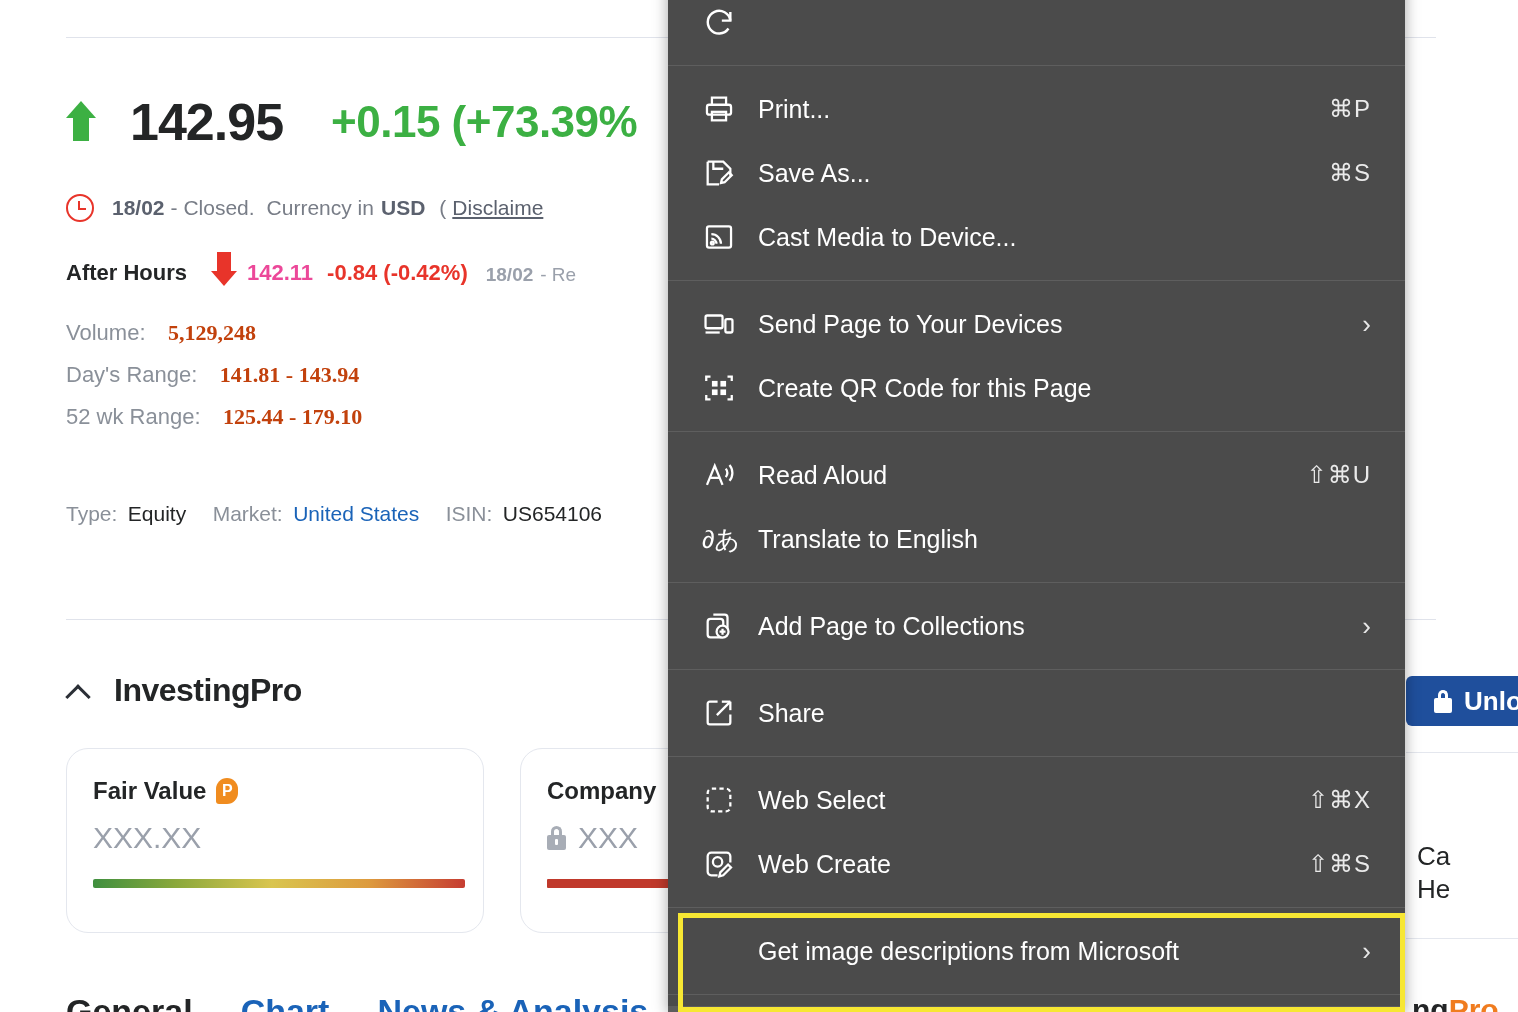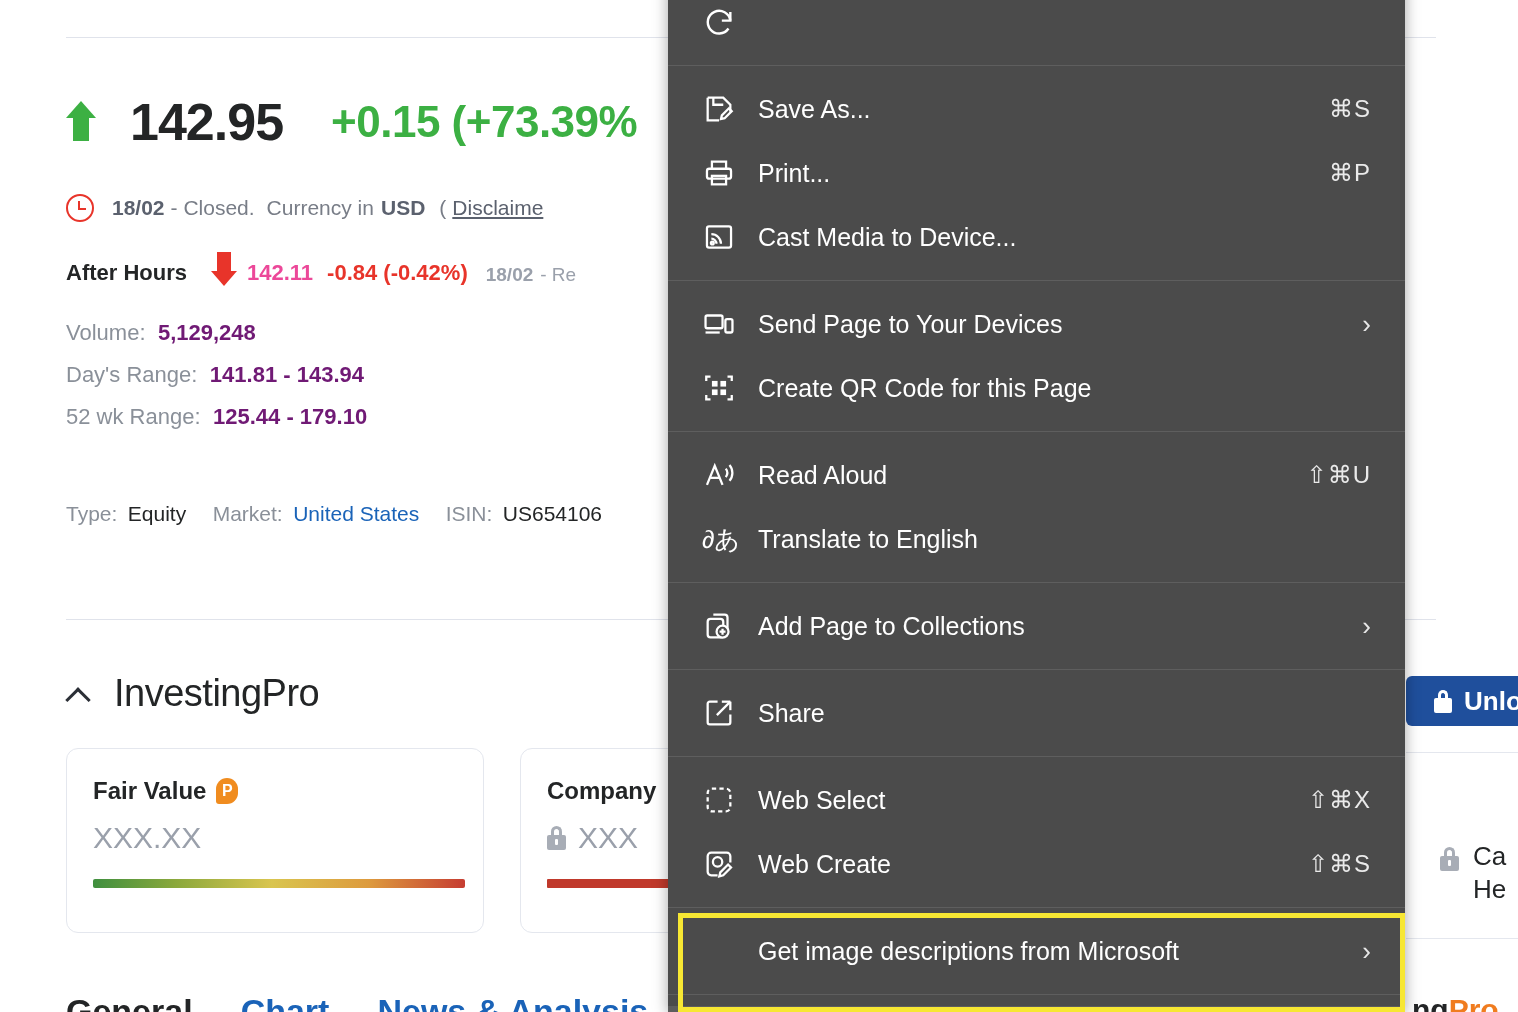--- a/index.html
+++ b/index.html
@@ -53,42 +53,42 @@
   .arrow-down:before{content:"";position:absolute;left:6px;top:0;width:14px;height:20px;background:#e8342a;}
   .arrow-down:after{content:"";position:absolute;left:0;top:19px;
     border-left:13px solid transparent;border-right:13px solid transparent;border-top:15px solid #e8342a;}
   .ah-price { font-size:22px; font-weight:700; color:#ec4899; }
   .ah-chg { font-size:22px; font-weight:700; color:#e8342a; margin-left:14px;}
   .ah-time { font-size:19px; font-weight:700; color:#9aa0ab; margin-left:18px;}
 
   .stats { margin-top:34px; }
   .stat-line { margin-bottom:16px; white-space:nowrap; }
   .stat-k { font-size:22px; color:#8a9099; }
-  .stat-v { font-size:22px; font-weight:700; color:#701a75; margin-left:8px;}
+  .stat-v { font-size:22px; font-weight:700; color:#c2410c; margin-left:18px;font-family:Liberation Serif, serif;}
 
   .meta-row { margin-top:72px; white-space:nowrap; }
   .meta-k { font-size:21px; color:#8a9099; }
   .meta-v { font-size:21px; color:#232526; margin-left:6px; }
   .meta-v.link { color:#1a63b8; }
   .meta-k.sp { margin-left:22px; }
 
   .mid-rule { position:absolute; left:66px; top:619px; width:1370px; height:1px; background:#e0e3eb;}
 
   .pro-head { position:absolute; left:66px; top:672px; display:flex; align-items:center; }
   .chev-up { width:26px; height:26px; position:relative; flex:none; margin-right:22px;}
   .chev-up:before{
     content:""; position:absolute; left:3px; top:10px; width:15px; height:15px;
     border-left:3px solid #2b2f36; border-top:3px solid #2b2f36;
     transform:rotate(45deg);
   }
-  .pro-title { font-size:38px; font-weight:400; color:#232526; letter-spacing:-0.5px;text-align:center;}
+  .pro-title { font-size:32px; font-weight:700; color:#232526; letter-spacing:-0.5px;text-align:center;}
 
   .cards { position:absolute; left:66px; top:748px; display:flex; gap:36px; }
   .card {
-    width:418px; height:185px; border:1px solid #e4e7ee; border-radius:12px;
+    width:418px; height:185px; border:1px solid #e4e7ee; border-radius:22px;
     background:#fff; padding:28px 26px; position:relative;
   }
   .card-title { font-size:24px; font-weight:700; color:#232526; display:flex; align-items:center; gap:10px;}
   .pro-badge {
     width:22px; height:26px; background:#f08c1f; border-radius:11px 11px 11px 3px;
     display:inline-flex; align-items:center; justify-content:center;
     color:#fff; font-size:16px; font-weight:700; line-height:1;
   }
   .card-val { font-size:30px; color:#9aa0ab; margin-top:16px; display:flex; align-items:center; gap:12px;}
   .lock-ic { width:19px; height:24px; position:relative; flex:none; display:inline-block;}
@@ -106,21 +106,21 @@
     display:flex; align-items:center; gap:12px; padding-left:28px;
     font-size:26px; font-weight:700; white-space:nowrap;
   }
   .lock-white { width:18px; height:23px; position:relative; flex:none;}
   .lock-white .shackle{position:absolute;left:4px;top:0;width:10px;height:10px;border:3px solid #fff;border-bottom:none;border-radius:6px 6px 0 0;}
   .lock-white .body{position:absolute;left:0;top:8px;width:18px;height:15px;background:#fff;border-radius:2px;}
 
   .right-rule-1 { position:absolute; left:1406px; top:752px; width:112px; height:1px; background:#e4e7ee;}
   .right-rule-2 { position:absolute; left:1406px; top:938px; width:112px; height:1px; background:#e4e7ee;}
   .right-card {
-    position:absolute; left:1440px; top:840px; display:flex; align-items:flex-start; gap:14px;
+    position:absolute; left:1384px; top:840px; display:flex; align-items:flex-start; gap:14px;
     font-size:26px; color:#232526; line-height:1.25; white-space:nowrap;justify-content:flex-end;
   }
   .tabs { position:absolute; left:66px; top:992px; display:flex; gap:48px; white-space:nowrap;}
   .tab { font-size:34px; font-weight:700; color:#1a63b8;}
   .tab.active { color:#232526; }
 
   .brand-bottom {
     position:absolute; left:1412px; top:993px; font-size:30px; font-weight:700;
     color:#f07c1f; white-space:nowrap;
   }
@@ -294,36 +294,36 @@
             <path d="M20 5v6h-6"></path>
         </svg>
         <span class="lbl"></span>
       </div>
     </div>
     <div class="ctx-sep"></div>
 
     <div class="grp">
       <div class="mi">
         <svg class="ic" viewBox="0 0 24 24" fill="none" stroke="#fff" stroke-width="1.6">
+          <path d="M7 9V4h10v5"></path>
+            <rect x="3.5" y="9" width="17" height="7" rx="1.6"></rect>
+          <rect x="7" y="14" width="10" height="6"></rect>
+        </svg>
+        <span class="lbl">Print...</span>
+        <span class="sc">⌘P</span>
+      </div>
+      <div class="mi">
+        <svg class="ic" viewBox="0 0 24 24" fill="none" stroke="#fff" stroke-width="1.6">
           <path d="M4 4h11l5 5v5"></path>
             <path d="M4 4v16h8"></path>
             <path d="M8 4v5h7"></path>
           <path d="M21 13.5 16 18.5l-2.6.6.6-2.6 5-5z"></path>
         </svg>
         <span class="lbl">Save As...</span>
         <span class="sc">⌘S</span>
-      </div>
-      <div class="mi">
-        <svg class="ic" viewBox="0 0 24 24" fill="none" stroke="#fff" stroke-width="1.6">
-          <path d="M7 9V4h10v5"></path>
-            <rect x="3.5" y="9" width="17" height="7" rx="1.6"></rect>
-          <rect x="7" y="14" width="10" height="6"></rect>
-        </svg>
-        <span class="lbl">Print...</span>
-        <span class="sc">⌘P</span>
       </div>
       <div class="mi">
         <svg class="ic" viewBox="0 0 24 24" fill="none" stroke="#fff" stroke-width="1.6">
           <rect x="3.5" y="4.5" width="17" height="15" rx="1.5"></rect>
           <path d="M7 16.5a0 0 0 0 1 0 0"></path>
             <circle cx="7.3" cy="16.2" r="1"></circle>
           <path d="M6.6 13.2a3.6 3.6 0 0 1 3.6 3.6"></path>
           <path d="M6.6 10a6.8 6.8 0 0 1 6.8 6.8"></path>
         </svg>
         <span class="lbl">Cast Media to Device...</span>

